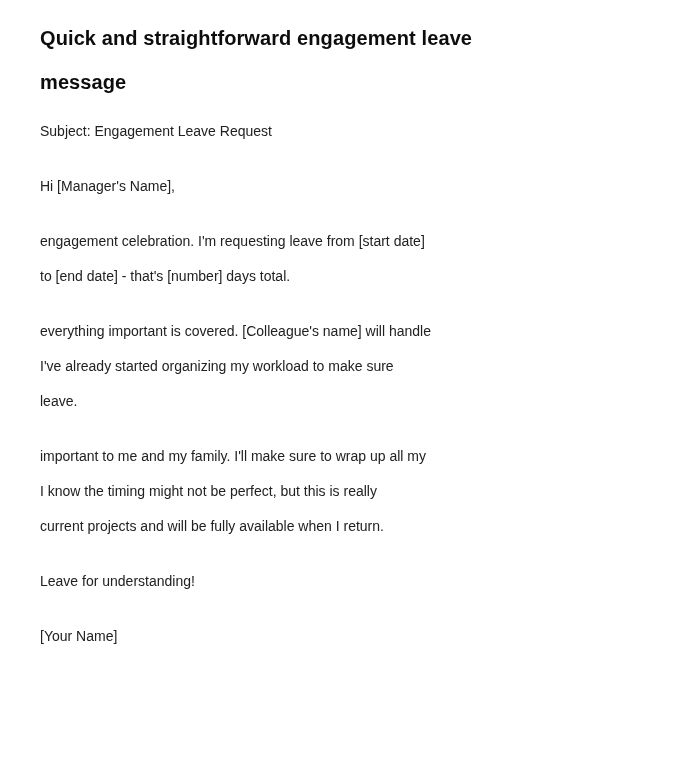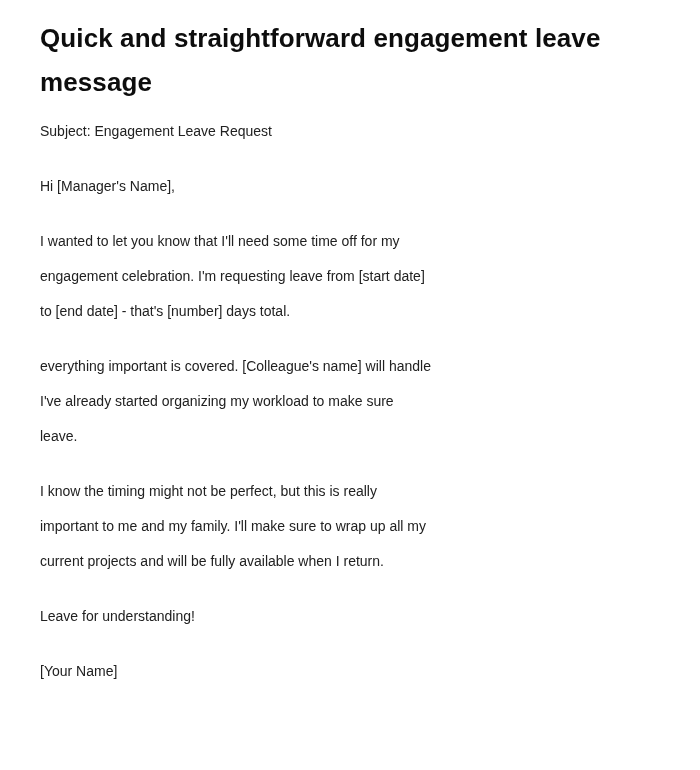--- a/index.html
+++ b/index.html
@@ -11,21 +11,21 @@
     width: 700px;
     height: 770px;
     background: #ffffff;
     box-sizing: border-box;
     padding: 16px 40px 0 40px;
     font-family: "Liberation Sans", sans-serif;
     overflow: hidden;
   }
   h1.doc-title {
     margin: 0 0 10px 0;
-    font-size: 26px;
+    font-size: 20px;
     font-weight: 700;
     line-height: 44px;
     color: #0d0d0d;
     letter-spacing: 0.1px;
   }
   h1.doc-title .tline {
     display: block;
     white-space: nowrap;
   }
   p.doc-para {
@@ -52,34 +52,33 @@
 
   <p class="doc-para">
     <span class="line">Subject: Engagement Leave Request</span>
   </p>
 
   <p class="doc-para">
     <span class="line">Hi [Manager's Name],</span>
   </p>
 
   <p class="doc-para">
-    <span class="line">I wanted to let you know that I'll need some time off for my</span>
     <span class="line">engagement celebration. I'm requesting leave from [start date]</span>
     <span class="line">to [end date] - that's [number] days total.</span>
   </p>
 
   <p class="doc-para">
     <span class="line">everything important is covered. [Colleague's name] will handle</span>
     <span class="line">I've already started organizing my workload to make sure</span>
     <span class="line">leave.</span>
   </p>
 
   <p class="doc-para">
+    <span class="line">important to me and my family. I'll make sure to wrap up all my</span>
     <span class="line">I know the timing might not be perfect, but this is really</span>
-    <span class="line">important to me and my family. I'll make sure to wrap up all my</span>
     <span class="line">current projects and will be fully available when I return.</span>
   </p>
 
   <p class="doc-para">
     <span class="line">Leave for understanding!</span>
   </p>
 
   <p class="doc-para">
     <span class="line">[Your Name]</span>
   </p>

